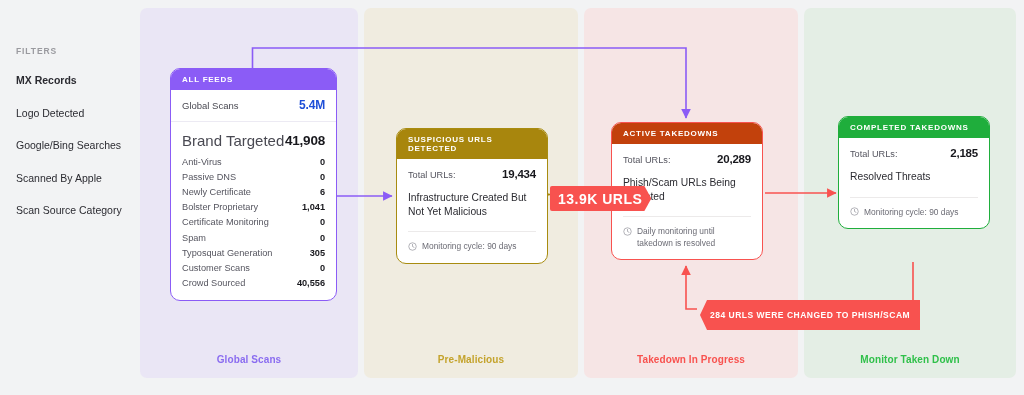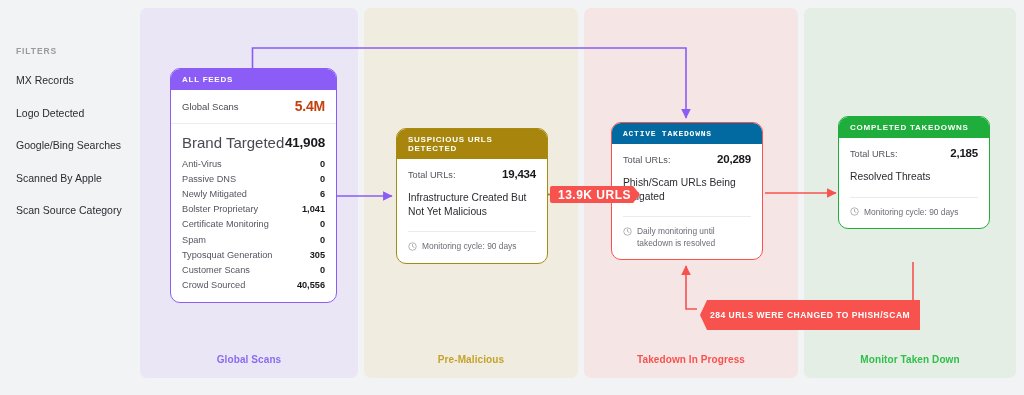--- a/index.html
+++ b/index.html
@@ -15,21 +15,21 @@
 
   
   #filters{position:absolute;left:0;top:4px;width:140px;height:378px;background:#f2f3f4;text-align:right;}
   #filters .ftitle{
     position:absolute;left:16px;top:42px;
     font-size:8.5px;letter-spacing:.9px;color:#9a9a9f;font-weight:700;
   }
   #filters .fitem{
     position:absolute;left:16px;font-size:10.5px;color:#2b2b31;white-space:nowrap;
   }
-  #filters .fitem.i0{top:70px;}
+  #filters .fitem.i0{top:70px;font-weight:bold;}
   #filters .fitem.i1{top:103px;}
   #filters .fitem.i2{top:135px;}
   #filters .fitem.i3{top:168px;}
   #filters .fitem.i4{top:200px;}
 
   
   .band{position:absolute;top:8px;height:370px;border-radius:7px;}
   .band.b0{left:140px;width:218px;background:#eae6f5;}
   .band.b1{left:364px;width:214px;background:#f0ece0;}
   .band.b2{left:584px;width:214px;background:#f6e5e5;}
@@ -55,21 +55,21 @@
   }
 
   
   #card-feeds{left:170px;top:68px;width:165px;border:1px solid #8b5cf6;}
   #card-feeds .chead{background:#8b5cf6;}
   #card-feeds .hero{
     display:flex;justify-content:space-between;align-items:center;
     padding:8px 11px 9px 11px;border-bottom:1px solid #eceaf3;
   }
   #card-feeds .hero .k{font-size:9.5px;color:#494952;}
-  #card-feeds .hero .v{font-size:14px;font-weight:700;color:#c2410c;letter-spacing:-.2px;}
+  #card-feeds .hero .v{font-size:12px;font-weight:700;color:#1d4ed8;letter-spacing:-.2px;}
   #card-feeds .rows{padding:7px 11px 9px 11px;}
   #card-feeds .row{
     display:flex;justify-content:space-between;align-items:center;
     padding:2.6px 0;
   }
   #card-feeds .row .k{font-size:9.2px;color:#55555f;}
   #card-feeds .row .v{font-size:9.2px;font-weight:700;color:#18181d;}
   #card-feeds .row.big{padding:3px 0 5px 0;}
   #card-feeds .row.big .k{font-size:15px;color:#494952;}
   #card-feeds .row.big .v{font-size:13.5px;font-weight:700;letter-spacing:-.2px;}
@@ -84,28 +84,28 @@
   .flowcard .sep{height:1px;background:#eceaea;margin:13px 11px 0 11px;}
   .flowcard .foot{
     display:flex;align-items:flex-start;gap:5px;
     padding:9px 11px 10px 11px;font-size:8.4px;color:#6b6b74;line-height:1.35;
   }
   .flowcard .foot svg{flex:0 0 auto;margin-top:.5px;}
 
   #card-susp{left:396px;top:128px;border:1px solid #a88c10;}
   #card-susp .chead{background:#a8860d;}
   #card-active{left:611px;top:122px;border:1px solid #f8524f;}
-  #card-active .chead{background:#0369a1;font-family:Liberation Mono, monospace;}
+  #card-active .chead{background:#c2410c;}
   #card-done{left:838px;top:116px;border:1px solid #1fae3c;}
   #card-done .chead{background:#1fae3c;}
 
   
   .tag{
-    position:absolute;height:17px;display:flex;align-items:center;
-    background:#f8524f;color:#fff;font-size:12px;font-weight:700;letter-spacing:.5px;
+    position:absolute;height:25px;display:flex;align-items:center;
+    background:#f8524f;color:#fff;font-size:14px;font-weight:700;letter-spacing:.5px;
     white-space:nowrap;
   }
   #tag-13k{
     left:550px;top:186px;padding:0 9px 0 8px;
     clip-path:polygon(0 0,calc(100% - 7px) 0,100% 50%,calc(100% - 7px) 100%,0 100%);
     border-radius:2px 0 0 2px;
   }
   #tag-284{
     left:700px;top:300px;height:30px;padding:0 10px;
     clip-path:polygon(7px 0,100% 0,100% 100%,7px 100%,0 50%);
@@ -180,21 +180,21 @@
       </div>
       <div class="row">
         <span class="k">Anti-Virus</span>
         <span class="v">0</span>
       </div>
       <div class="row">
         <span class="k">Passive DNS</span>
         <span class="v">0</span>
       </div>
       <div class="row">
-        <span class="k">Newly Mitigated</span>
+        <span class="k">Newly Certificate</span>
         <span class="v">6</span>
       </div>
       <div class="row">
         <span class="k">Bolster Proprietary</span>
         <span class="v">1,041</span>
       </div>
       <div class="row">
         <span class="k">Certificate Monitoring</span>
         <span class="v">0</span>
       </div>

